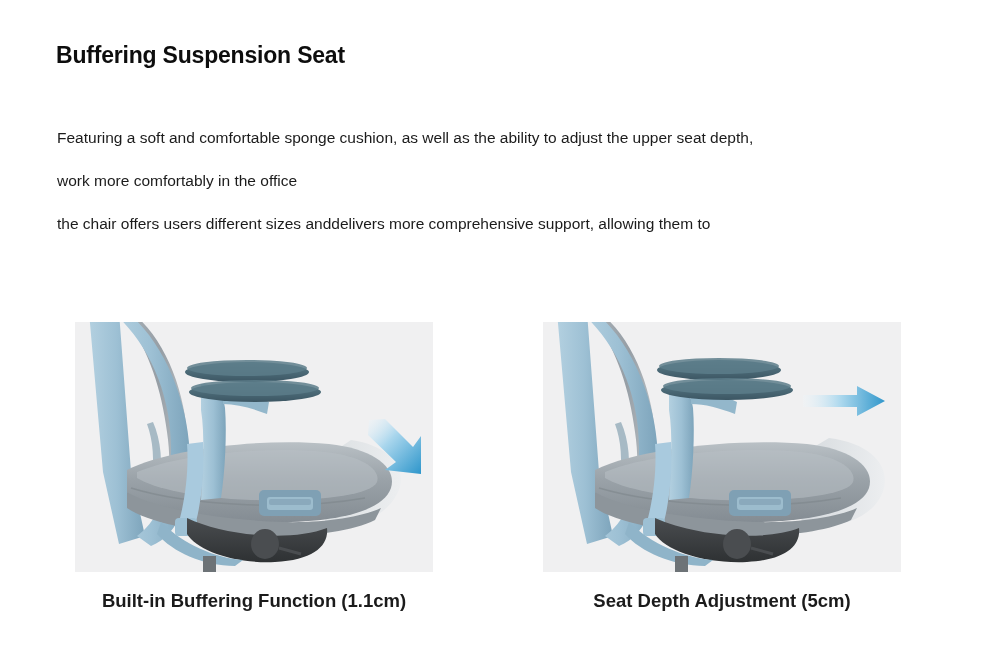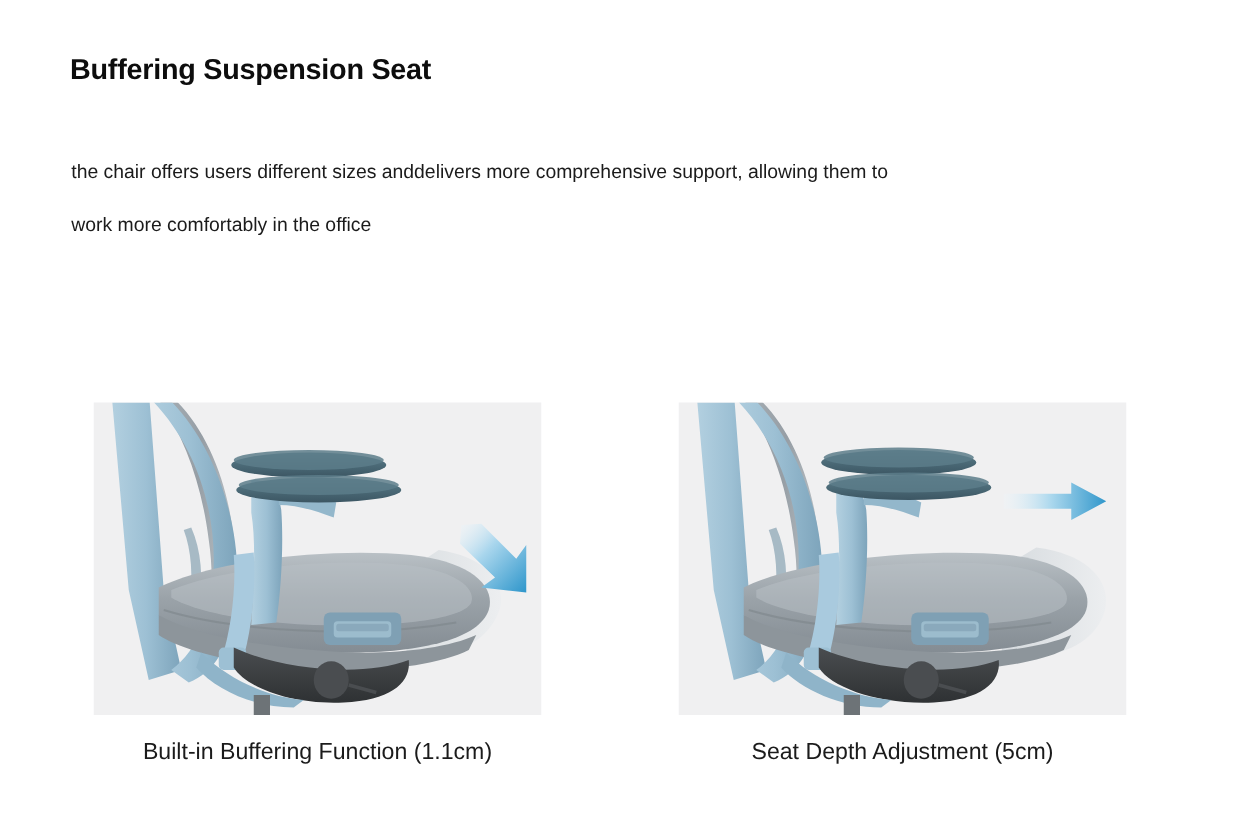--- a/index.html
+++ b/index.html
@@ -46,20 +46,21 @@
     left: 0;
     top: 322px;
     width: 1000px;
     height: 320px;
   }
   .figure {
     position: absolute;
     top: 0;
     width: 358px;
     height: 318px;
+    font-weight: bold;
   }
   .figure.left  { left: 75px; }
   .figure.right { left: 543px; }
 
   .panel {
     position: absolute;
     left: 0; top: 0;
     width: 358px;
     height: 250px;
     background: #f0f0f1;
@@ -82,22 +83,23 @@
 
   
   .arrow-holder { position: absolute; }
 </style>
 </head>
 <body>
 
 <div class="page-title">Buffering Suspension Seat</div>
 
 <div class="desc">
+  <span class="line">Featuring a soft and comfortable sponge cushion, as well as the ability to adjust the upper seat depth,</span>
+  <span class="line">work more comfortably in the office</span>
   <span class="line">the chair offers users different sizes anddelivers more comprehensive support, allowing them to</span>
-  <span class="line">work more comfortably in the office</span>
 </div>
 
 <div class="figures">
 
   <div class="figure left">
     <div class="panel">
 
       <svg class="chair-svg" width="358" height="250" viewBox="0 0 358 250">
         <defs>
           <linearGradient id="fabL" x1="0" y1="0" x2="0" y2="1">

